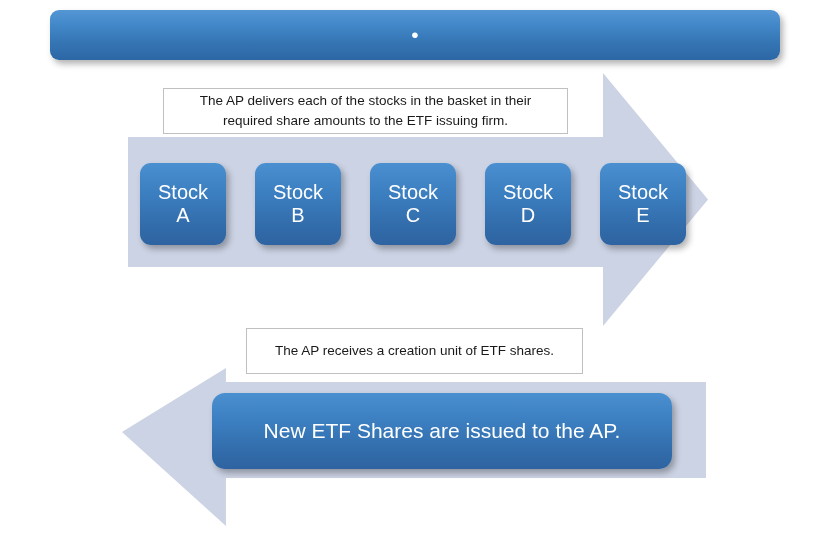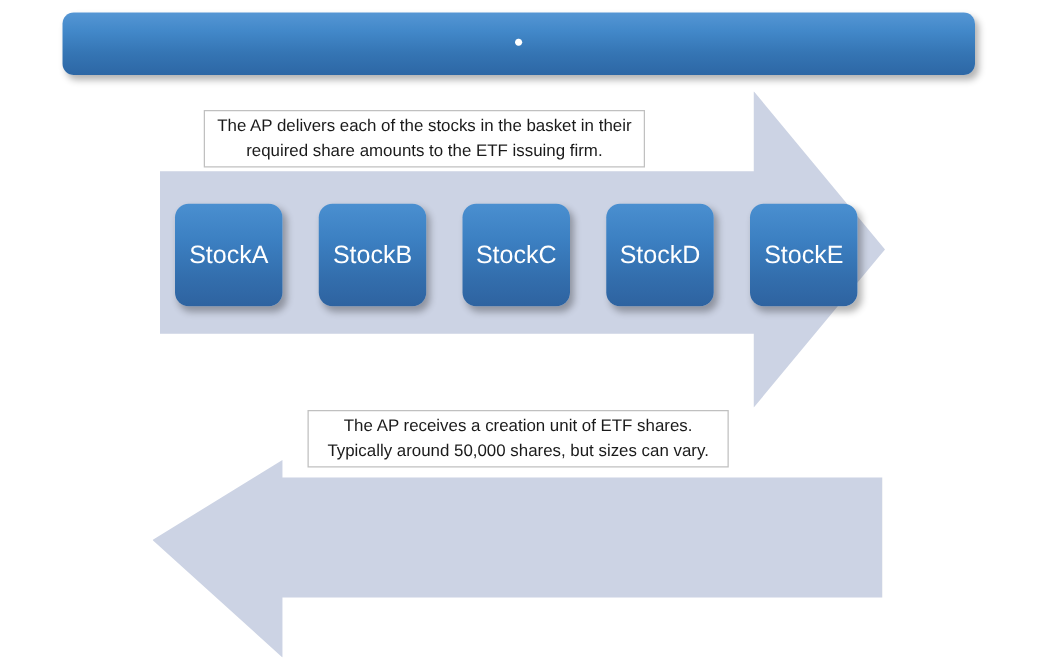--- a/index.html
+++ b/index.html
@@ -86,42 +86,42 @@
   }
 
   
   .stock-box {
     top: 163px;
     width: 86px;
     height: 82px;
     font-size: 20px;
     line-height: 1.15;
     border-radius: 11px;
-    flex-direction: row;
+    flex-direction: column;
   }
 
   
   .caption {
     position: absolute;
     background: #ffffff;
     border: 1px solid #c0c0c0;
     color: #1a1a1a;
     font-size: 13.5px;
     line-height: 1.45;
     text-align: center;
     display: flex;
     align-items: center;
     justify-content: center;
     box-sizing: border-box;
     padding: 3px 8px;
   }
   #caption-top {
     left: 163px;
     top: 88px;
-    width: 353px;
+    width: 405px;
     height: 46px;
   }
   #caption-bottom {
     left: 246px;
     top: 328px;
     width: 337px;
     height: 46px;
   }
 
   
@@ -173,18 +173,20 @@
   <div id="caption-top" class="caption">
     <div>
       <div>The AP delivers each of the stocks in the basket in their</div>
       <div>required share amounts to the ETF issuing firm.</div>
     </div>
   </div>
 
   <div id="caption-bottom" class="caption">
     <div>
       <div>The AP receives a creation unit of ETF shares.</div>
-      <div>Typically around 50,000 shares, but sizes can vary.</div>
     </div>
   </div>
 
+  <div id="issued-bar" class="blue-block">
+    <span>New ETF Shares are issued to the AP.</span>
+  </div>
 
 </div>
 
 </body></html>

